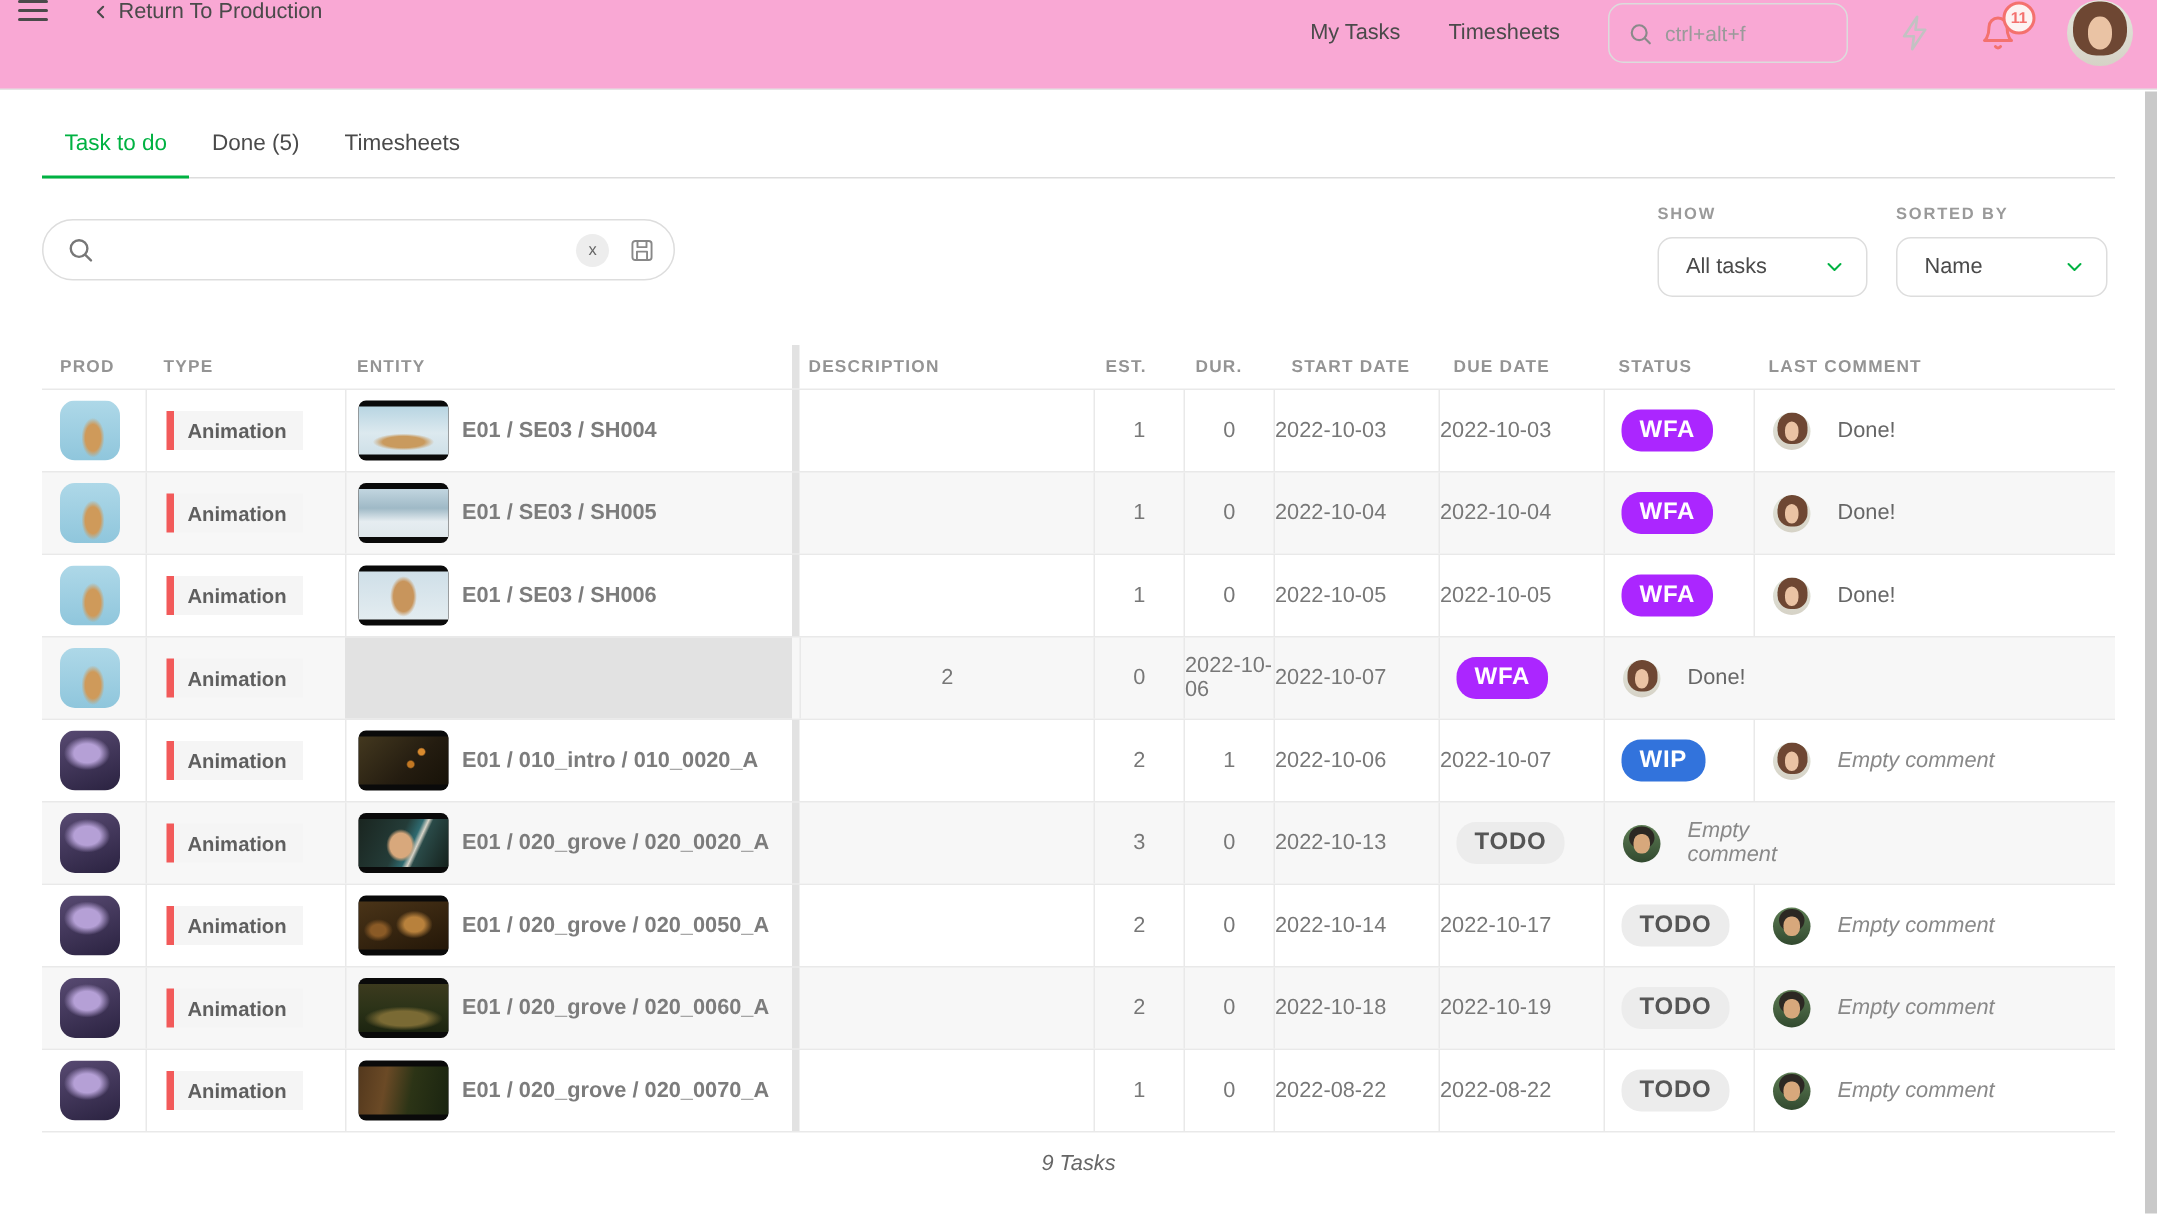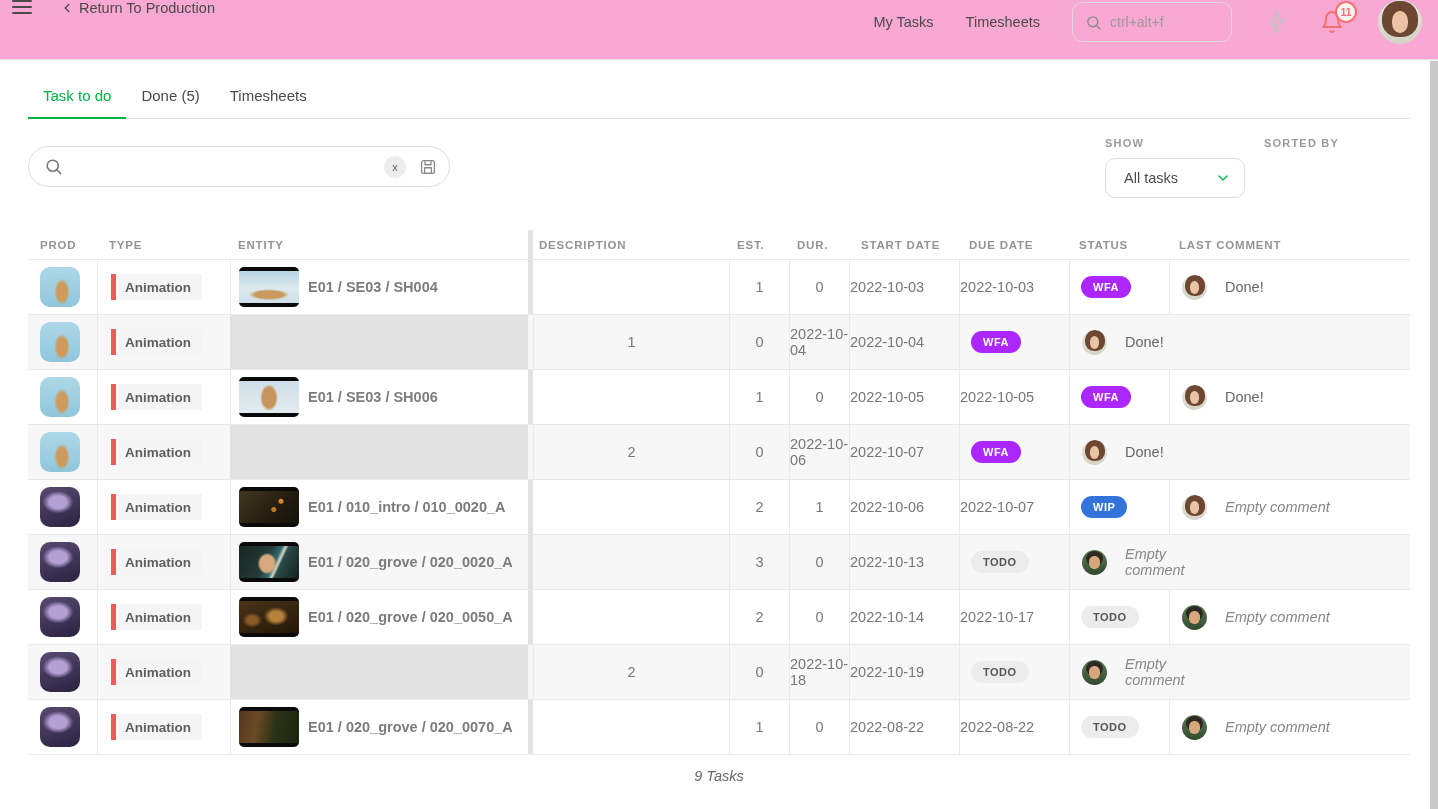--- a/index.html
+++ b/index.html
@@ -123,21 +123,21 @@
   .f-0060 { background:
     radial-gradient(ellipse 66% 38% at 50% 72%, #7a6a34 0 40%, rgba(0,0,0,0) 66%),
     linear-gradient(180deg,#3c3a1e 0%,#2c3318 50%,#1c2410 100%); }
   .f-0070 { background:
     linear-gradient(100deg,#53381d 0%,#6b4a26 30%,#2c3416 58%,#1a2410 100%); }
   .entity-name { font-size:14.5px; font-weight:bold; color:#7c7c7c; white-space:nowrap; }
   .cell.num { justify-content:center; font-size:14.5px; color:#777; }
   .cell.date { padding-left:0; font-size:14.5px; color:#777; }
   .cell.status { padding-left:11px; }
   .status-pill { display:inline-block; padding:5px 12px; border-radius:13px;
-    font-size:11px; font-weight:bold; letter-spacing:0.5px; }
+    font-size:16px; font-weight:bold; letter-spacing:0.5px; }
   .st-wfa { background:#ab26ff; color:#fff; }
   .st-wip { background:#3273dc; color:#fff; }
   .st-todo { background:#ececec; color:#555; }
   .cell.comment { padding-left:12px; gap:18px; }
   .comment-text { font-size:14.5px; color:#666; }
   .comment-text.empty { font-style:italic; color:#888; }
 
   .task-footer { margin:13px 28px 0; width:1382px; text-align:center;
     font-style:italic; font-size:14.5px; color:#666; }
 
@@ -218,20 +218,28 @@
   <div class="filter-label" id="show-label">SHOW</div>
   <div class="dropdown" id="show-dd">
     <span>All tasks</span>
     <span class="chev">
       <svg width="16" height="16" viewBox="0 0 24 24" fill="none" stroke="#00b242" stroke-width="2" stroke-linecap="round" stroke-linejoin="round">
           <polyline points="6 9 12 15 18 9"></polyline>
         </svg>
     </span>
   </div>
   <div class="filter-label" id="sort-label">SORTED BY</div>
+  <div class="dropdown" id="sort-dd">
+    <span>Name</span>
+    <span class="chev">
+      <svg width="16" height="16" viewBox="0 0 24 24" fill="none" stroke="#00b242" stroke-width="2" stroke-linecap="round" stroke-linejoin="round">
+          <polyline points="6 9 12 15 18 9"></polyline>
+        </svg>
+    </span>
+  </div>
 </div>
 
 <div class="tablewrap">
   <div class="thead grid-cols">
     <div class="th">PROD</div>
     <div class="th">TYPE</div>
     <div class="th" style="padding-left:8px">ENTITY</div>
     <div class="handle-col"></div>
     <div class="th" style="padding-left:6px">DESCRIPTION</div>
     <div class="th center-col">EST.</div>
@@ -284,20 +292,26 @@
   <div class="trow grid-cols alt">
     <div class="cell prod">
       <div class="prod-thumb prod-giraffe"></div>
     </div>
     <div class="cell type bl">
       <div class="type-badge">
         <span class="type-bar"></span>
         <span class="type-label">Animation</span>
       </div>
     </div>
+    <div class="cell entity bl">
+      <div class="entity-thumb">
+        <div class="frame f-sh005"></div>
+      </div>
+      <span class="entity-name">E01 / SE03 / SH005</span>
+    </div>
     <div class="handle-col"></div>
     <div class="cell desc"></div>
     <div class="cell num bl">
           <span class="est">1</span>
         </div>
     <div class="cell num bl">
           <span class="dur">0</span>
         </div>
     <div class="cell date bl">
           <span class="start">2022-10-04</span>
@@ -503,20 +517,26 @@
   <div class="trow grid-cols alt">
     <div class="cell prod">
       <div class="prod-thumb prod-grove"></div>
     </div>
     <div class="cell type bl">
       <div class="type-badge">
         <span class="type-bar"></span>
         <span class="type-label">Animation</span>
       </div>
     </div>
+    <div class="cell entity bl">
+      <div class="entity-thumb">
+        <div class="frame f-0060"></div>
+      </div>
+      <span class="entity-name">E01 / 020_grove / 020_0060_A</span>
+    </div>
     <div class="handle-col"></div>
     <div class="cell desc"></div>
     <div class="cell num bl">
           <span class="est">2</span>
         </div>
     <div class="cell num bl">
           <span class="dur">0</span>
         </div>
     <div class="cell date bl">
           <span class="start">2022-10-18</span>

